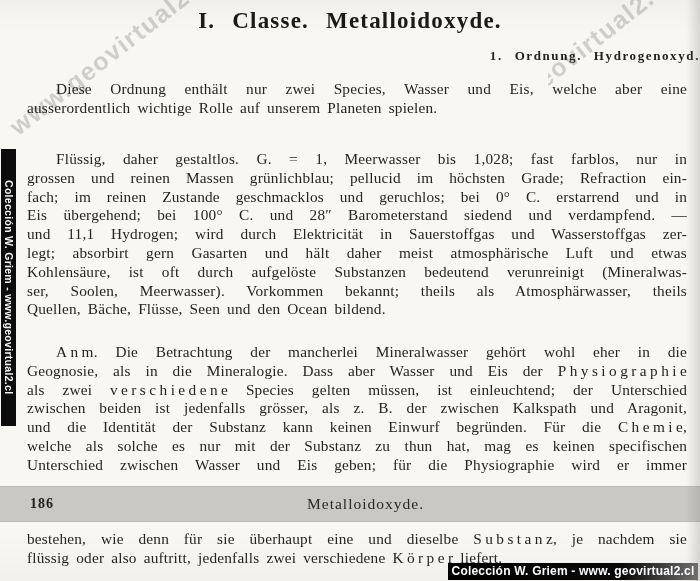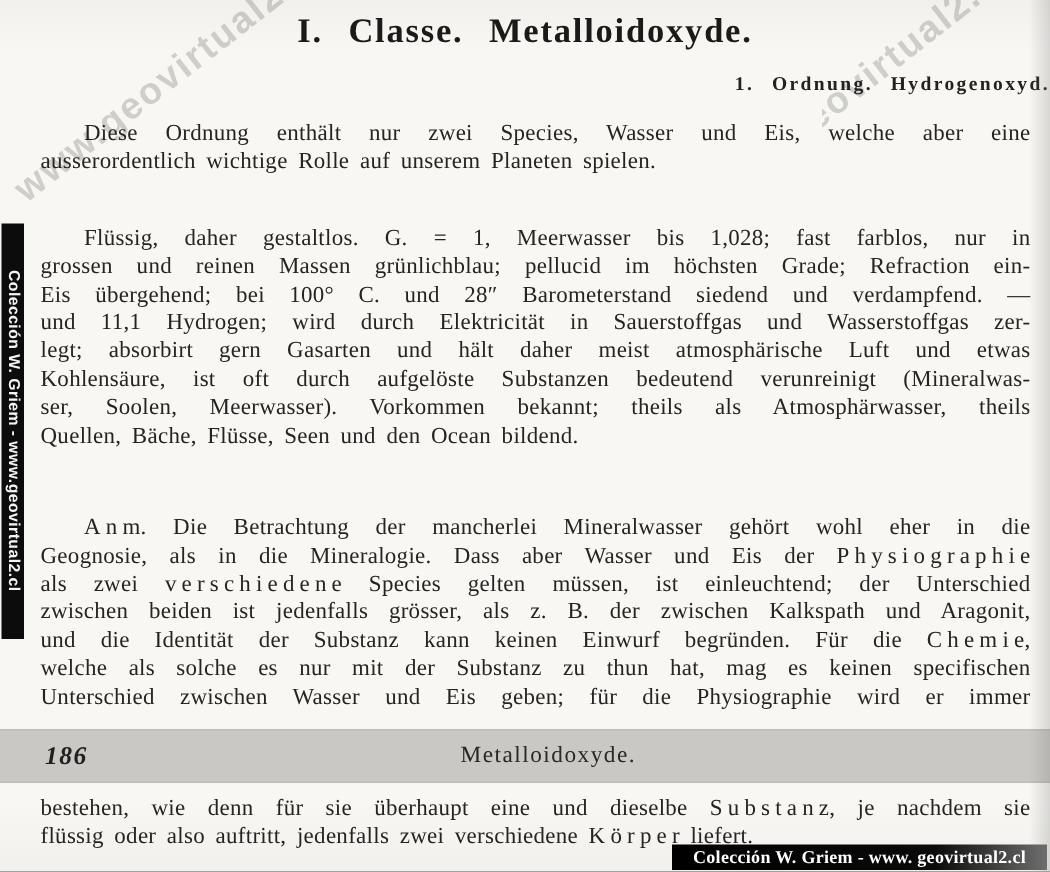--- a/index.html
+++ b/index.html
@@ -21,30 +21,30 @@
   .intro{top:80px;}
   .heading{position:absolute;top:121px;left:4px;font-size:19px;color:#181716;}
   .heading .hnum{font-weight:normal;font-size:17px;}
   .heading .hword{font-weight:bold;letter-spacing:1px;}
   .desc{top:150px;}
   .anm{top:343px;}
   .tail{top:530px;}
   .band{position:absolute;top:486px;left:0;width:700px;height:34px;background:#c9c8c5;
     border-top:1px solid #bdbcb9;border-bottom:1px solid #bdbcb9;}
   .band .pagenum{position:absolute;left:30px;top:0;line-height:34px;
-    font-size:17px;font-weight:bold;letter-spacing:1px;color:#22201e;font-style:italic;}
+    font-size:14px;font-weight:bold;letter-spacing:1px;color:#22201e;}
   .band .runtitle{position:absolute;left:0;right:0;top:0;text-align:center;line-height:34px;
     font-size:15.5px;letter-spacing:1px;color:#2a2826;padding-left:31px;}
   .sidestrip{position:absolute;left:1px;top:149px;width:15px;height:277px;background:#0c0c0c;
     color:#f4f4f4;font-family:"Liberation Sans","DejaVu Sans",sans-serif;
     font-size:10.5px;font-weight:bold;letter-spacing:0.3px;
     writing-mode:vertical-rl;text-align:center;line-height:15px;}
   .creditbar{position:absolute;left:448px;top:563px;width:250px;height:17px;
     background:linear-gradient(90deg,#000 0%,#0a0a0a 70%,#6e6e6e 100%);
-    color:#fff;font-family:Liberation Serif, serif;
+    color:#fff;font-family:Liberation Sans, sans-serif;
     font-size:12px;font-weight:bold;text-align:center;line-height:17px;letter-spacing:0.2px;z-index:5;}
   .wm{position:absolute;color:rgba(125,125,123,0.34);white-space:nowrap;
     font-family:"Liberation Sans","DejaVu Sans",sans-serif;font-weight:bold;
     font-size:25px;letter-spacing:1.5px;transform:rotate(-38deg);transform-origin:left bottom;pointer-events:none;}
   .wm1{left:22px;top:112px;}
   .wm2clip{position:absolute;left:548px;top:0;width:152px;height:132px;overflow:hidden;pointer-events:none;}
   .wm2{left:-68px;top:118px;}
 </style>
 </head>
 <body>
@@ -61,20 +61,21 @@
 
   <div class="block intro">
     <div class="jl ind">Diese Ordnung enthält nur zwei Species, Wasser und Eis, welche aber eine</div>
     <div class="ll">ausserordentlich wichtige Rolle auf unserem Planeten spielen.</div>
   </div>
 
 
   <div class="block desc">
     <div class="jl ind">Flüssig, daher gestaltlos. G. = 1, Meerwasser bis 1,028; fast farblos, nur in</div>
     <div class="jl">grossen und reinen Massen grünlichblau; pellucid im höchsten Grade; Refraction ein-</div>
+    <div class="jl">fach; im reinen Zustande geschmacklos und geruchlos; bei 0° C. erstarrend und in</div>
     <div class="jl">Eis übergehend; bei 100° C. und 28″ Barometerstand siedend und verdampfend. —</div>
     <div class="jl">und 11,1 Hydrogen; wird durch Elektricität in Sauerstoffgas und Wasserstoffgas zer-</div>
     <div class="jl">legt; absorbirt gern Gasarten und hält daher meist atmosphärische Luft und etwas</div>
     <div class="jl">Kohlensäure, ist oft durch aufgelöste Substanzen bedeutend verunreinigt (Mineralwas-</div>
     <div class="jl">ser, Soolen, Meerwasser). Vorkommen bekannt; theils als Atmosphärwasser, theils</div>
     <div class="ll">Quellen, Bäche, Flüsse, Seen und den Ocean bildend.</div>
   </div>
 
   <div class="block anm">
     <div class="jl ind">A n m. Die Betrachtung der mancherlei Mineralwasser gehört wohl eher in die</div>

